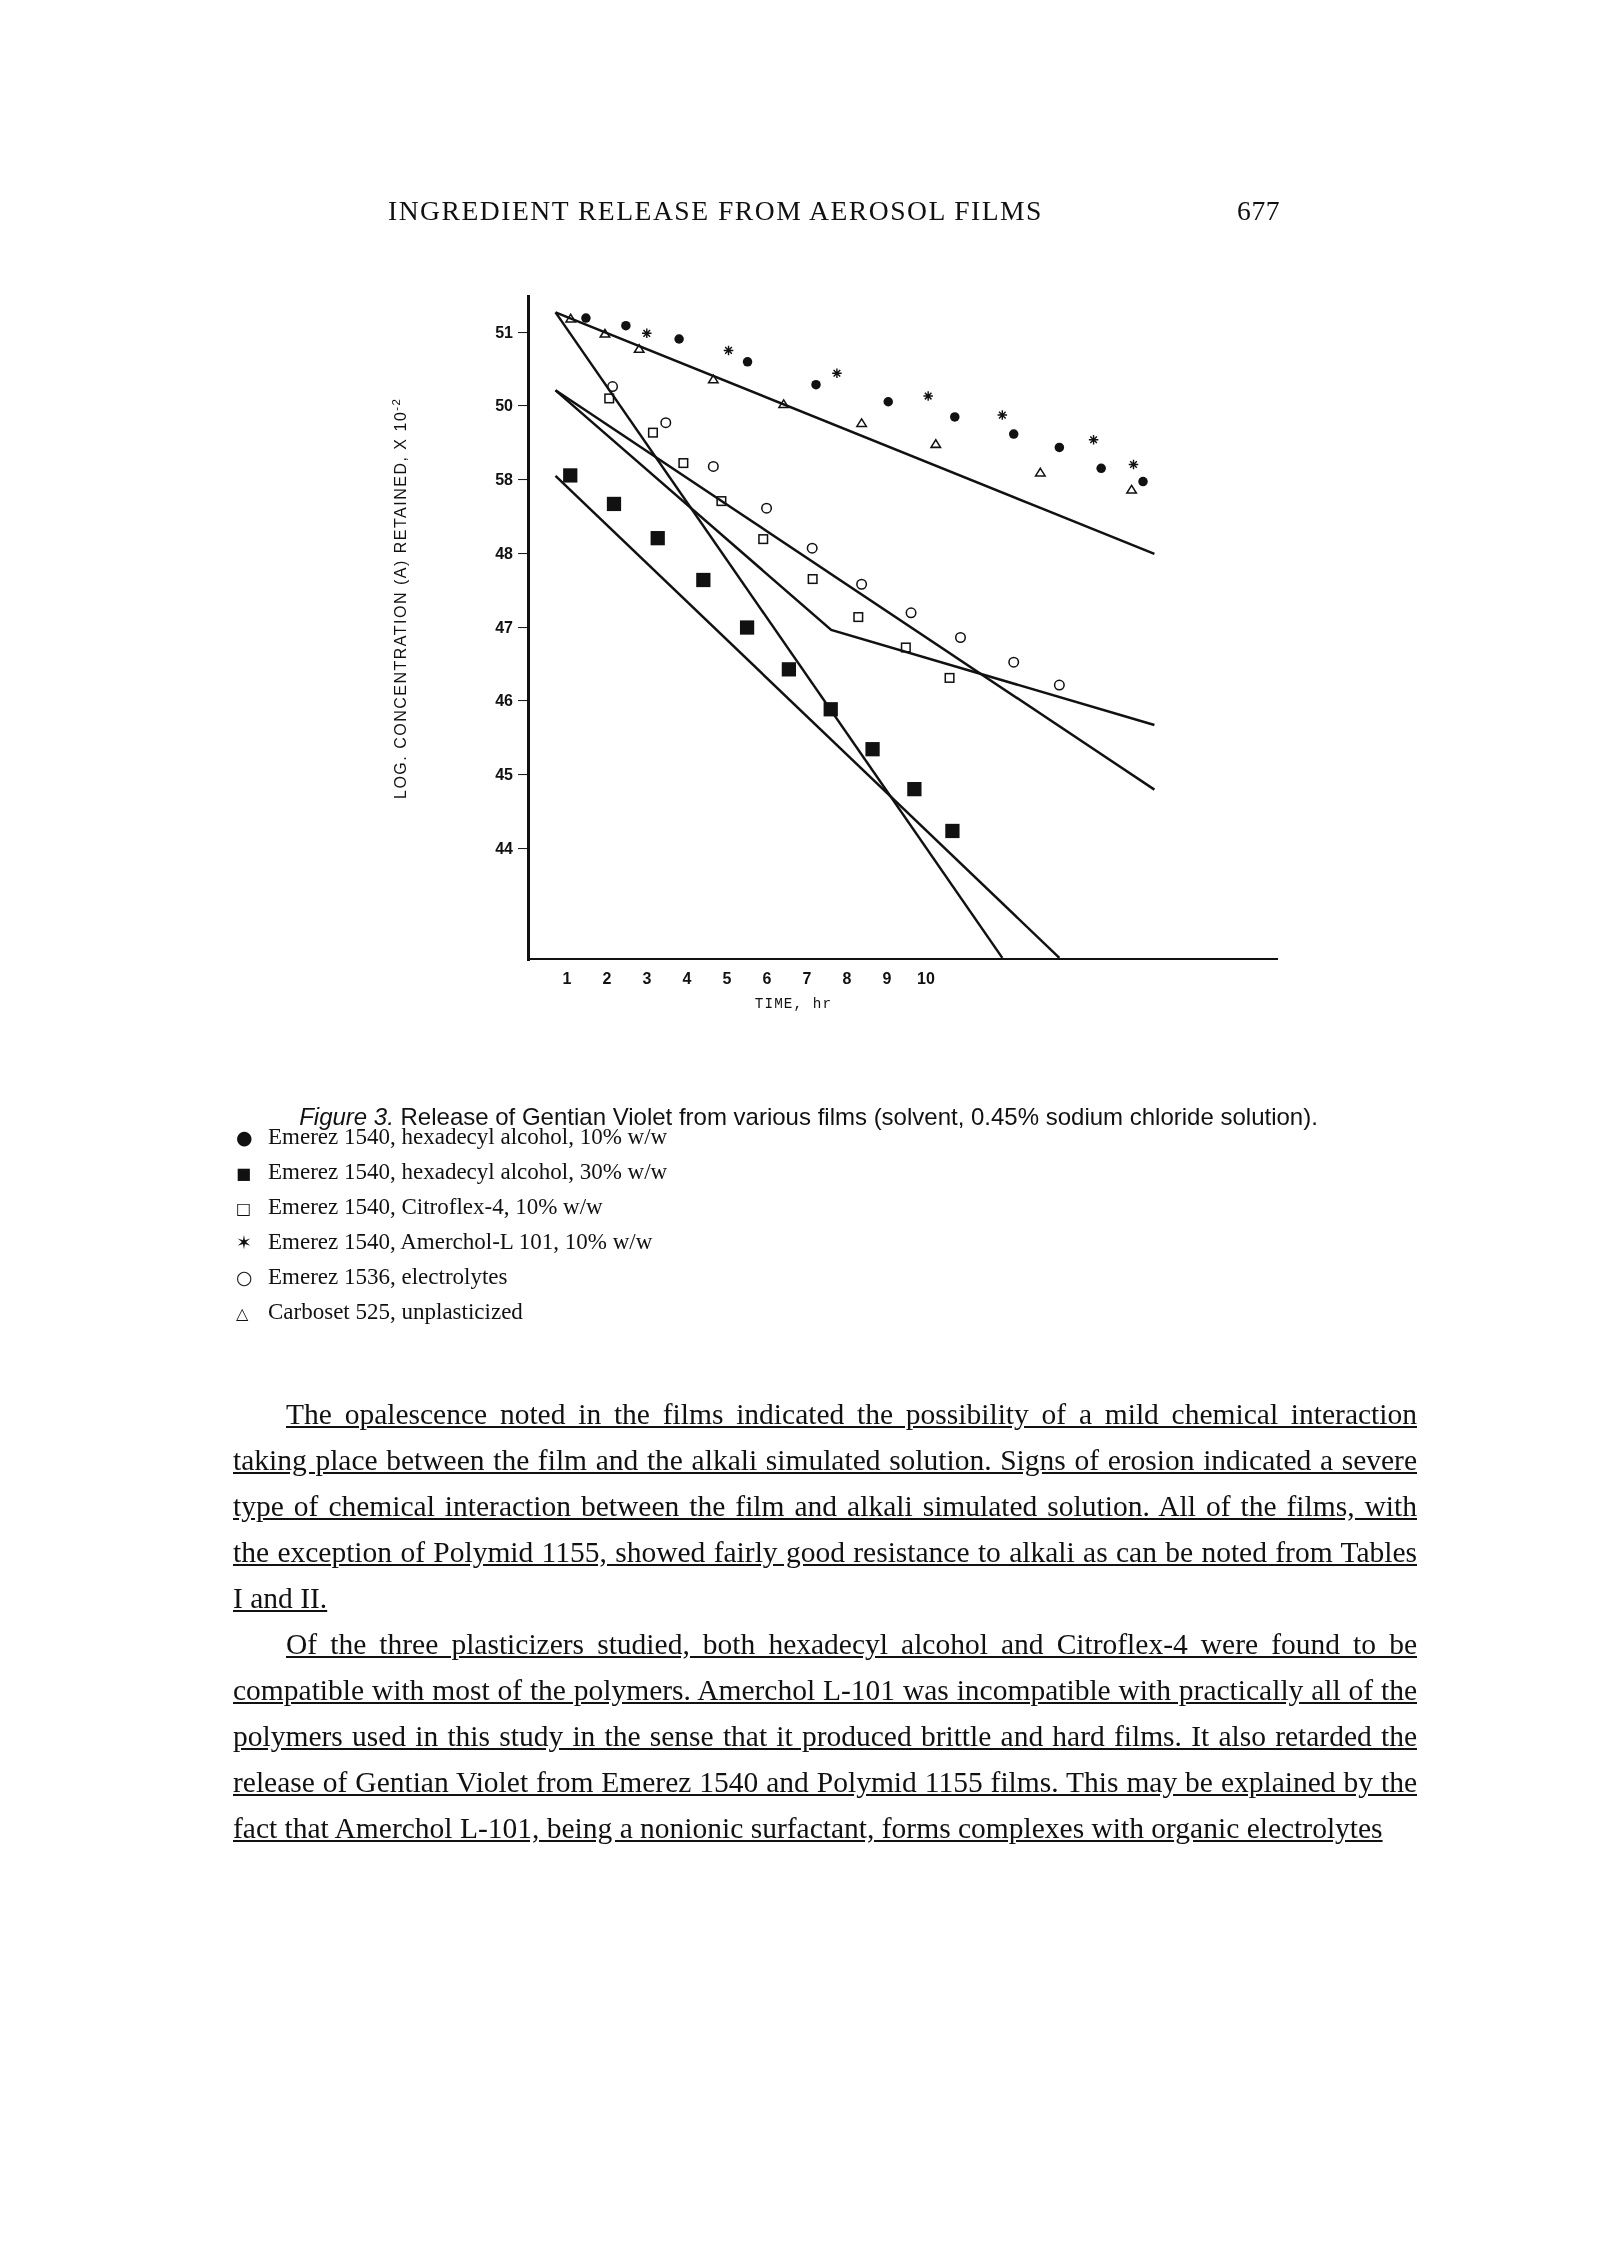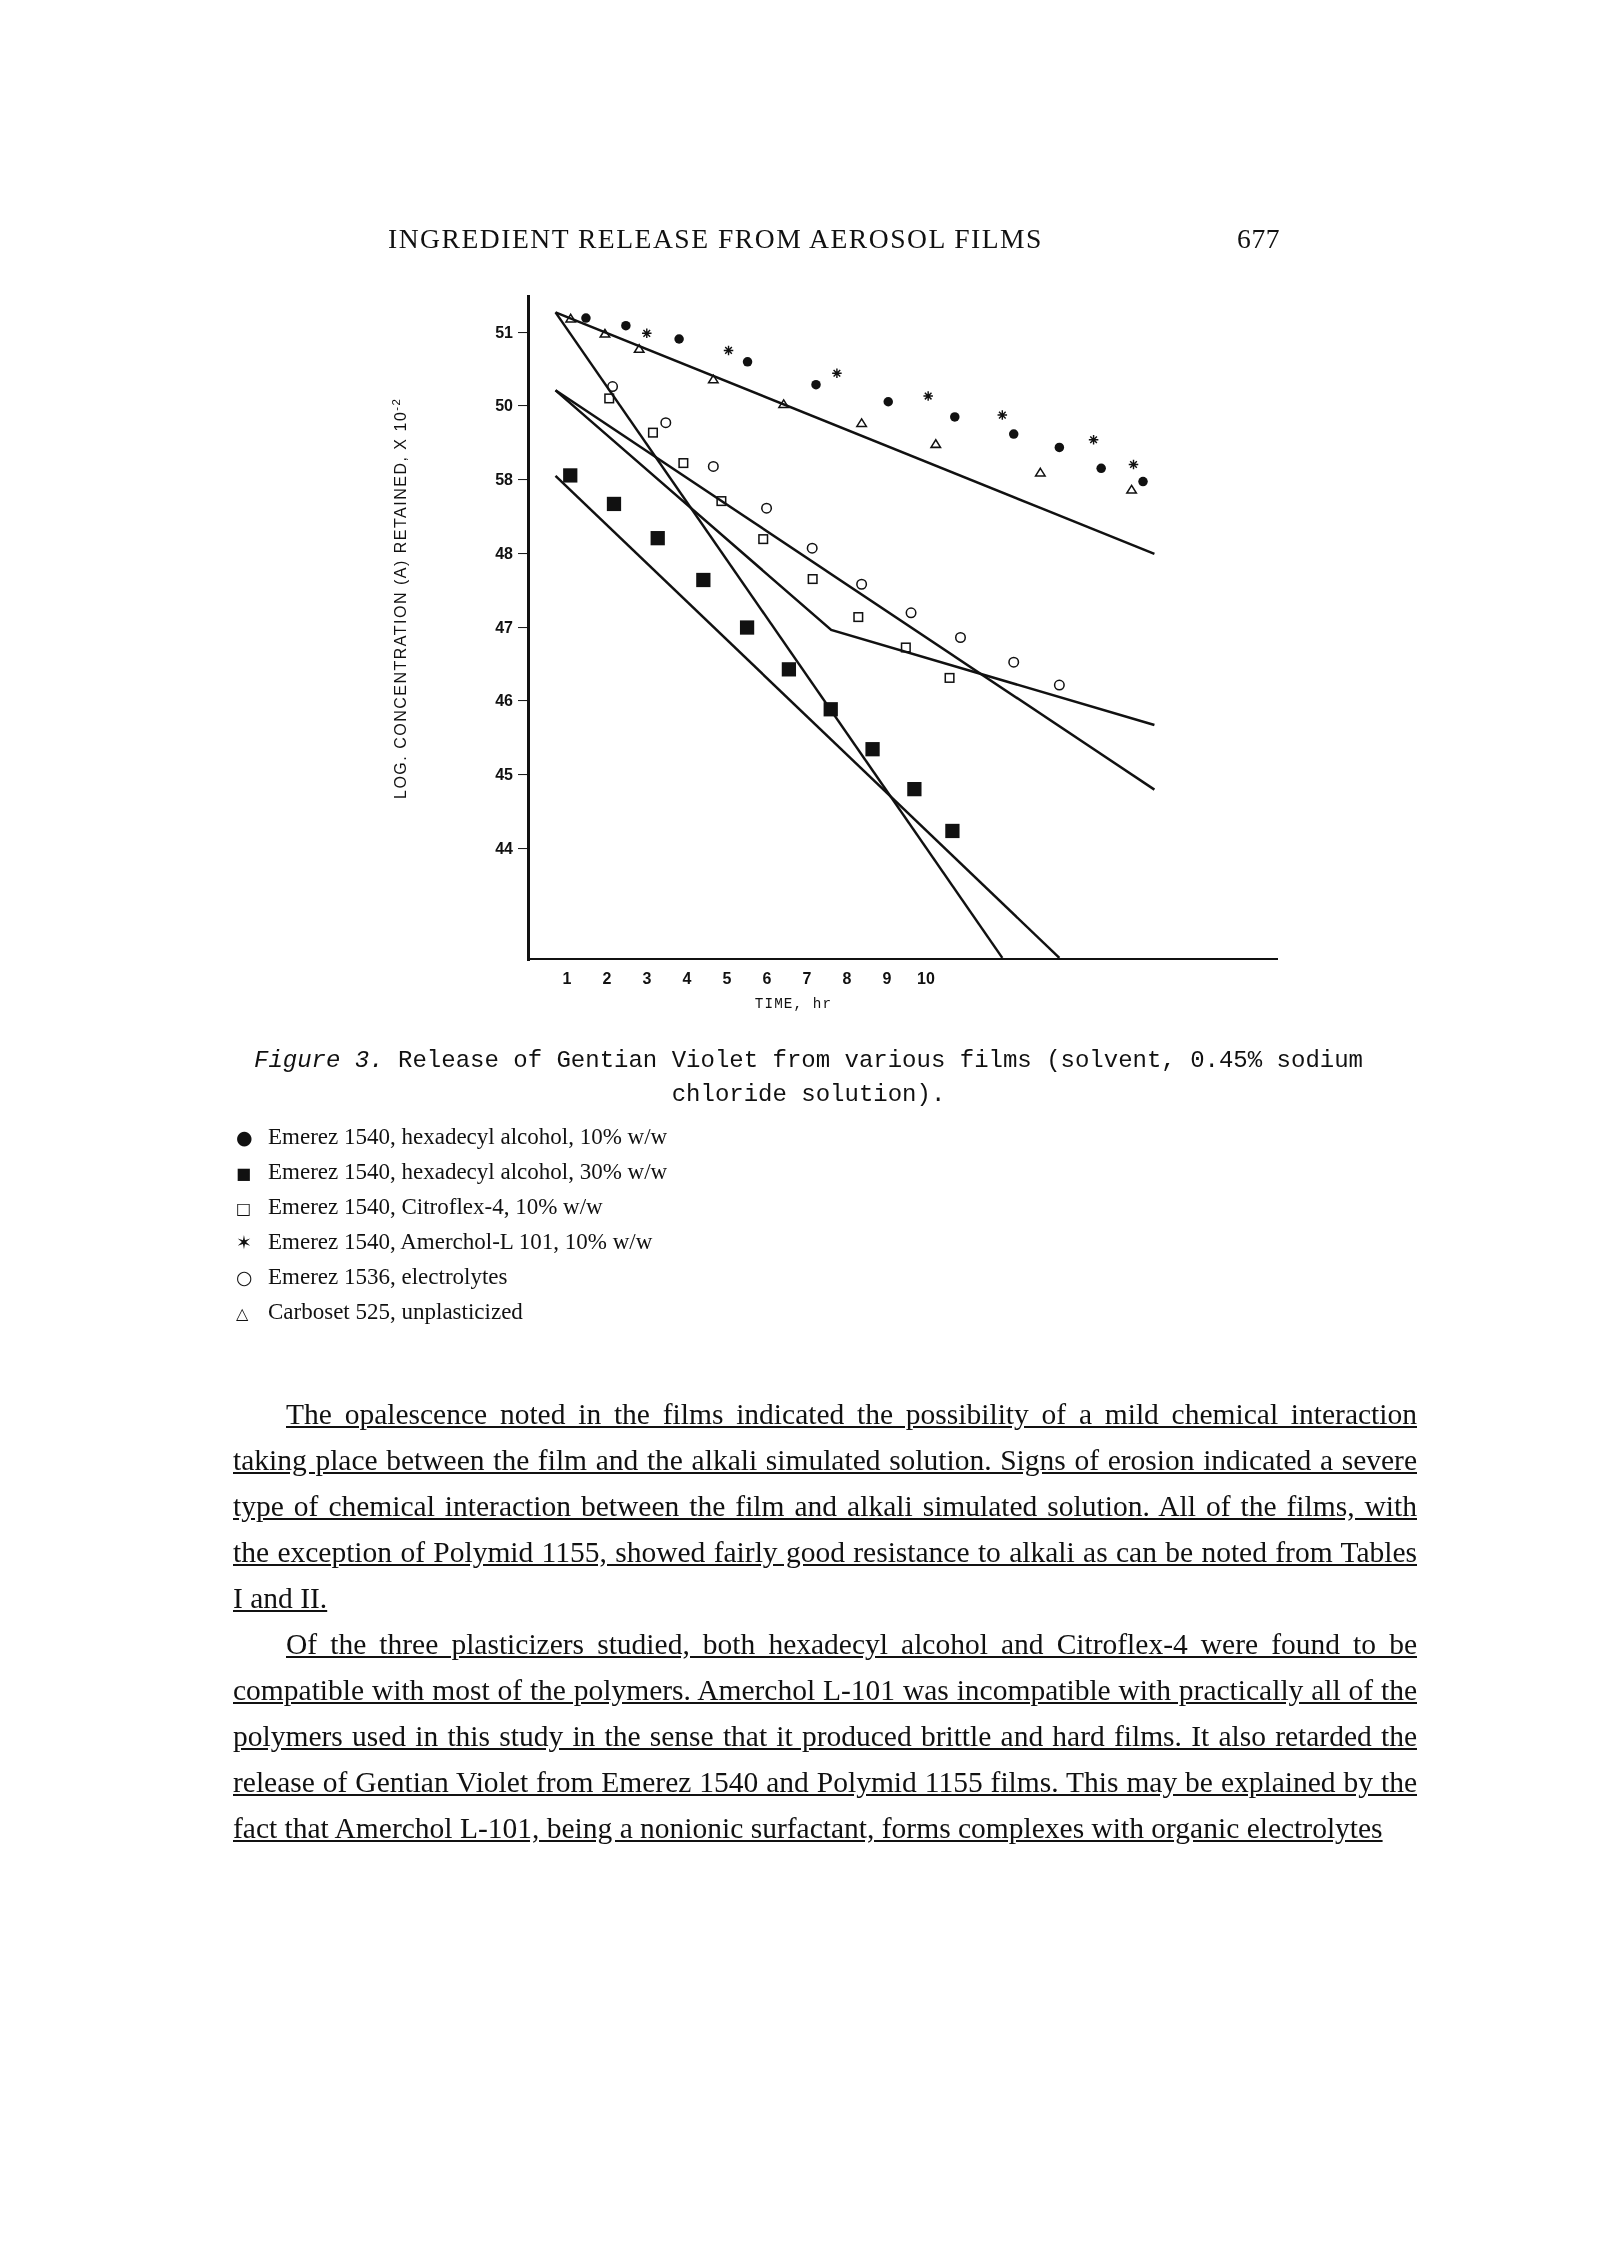--- a/index.html
+++ b/index.html
@@ -34,21 +34,20 @@
   .runhead-title {
     font-size: 27.6px;
     letter-spacing: 1.5px;
     font-family: "Liberation Serif", serif;
   }
   .runhead-page {
     margin-left: auto;
     margin-right: 325px;
     font-size: 27.6px;
     letter-spacing: 0.5px;
-    margin-top: 28px;
   }
   
   .figure-wrap {
     position: absolute;
     left: 399px;
     top: 285px;
     width: 1065px;
     height: 751px;
   }
   .ylabel {
@@ -119,26 +118,26 @@
     font-size: 14.3px;
     letter-spacing: 1.1px;
     font-family: Liberation Mono, monospace;
   }
   svg.curves { position: absolute; left:0; top:0; }
 
   
   .caption {
     position: absolute;
     left: 219px;
-    top: 1044px;
+    top: 1100px;
     width: 1179px;
     font-size: 24px;
     line-height: 1.42;
     text-align: center;
-    font-family: Liberation Mono, monospace;
+    font-family: Liberation Sans, sans-serif;
   }
   .caption .fignum { font-style: italic; }
   .legend {
     position: absolute;
     left: 236px;
     top: 1120px;
     width: 856px;
     font-size: 23px;
     line-height: 1.52;
     font-family: "Liberation Serif", serif;

